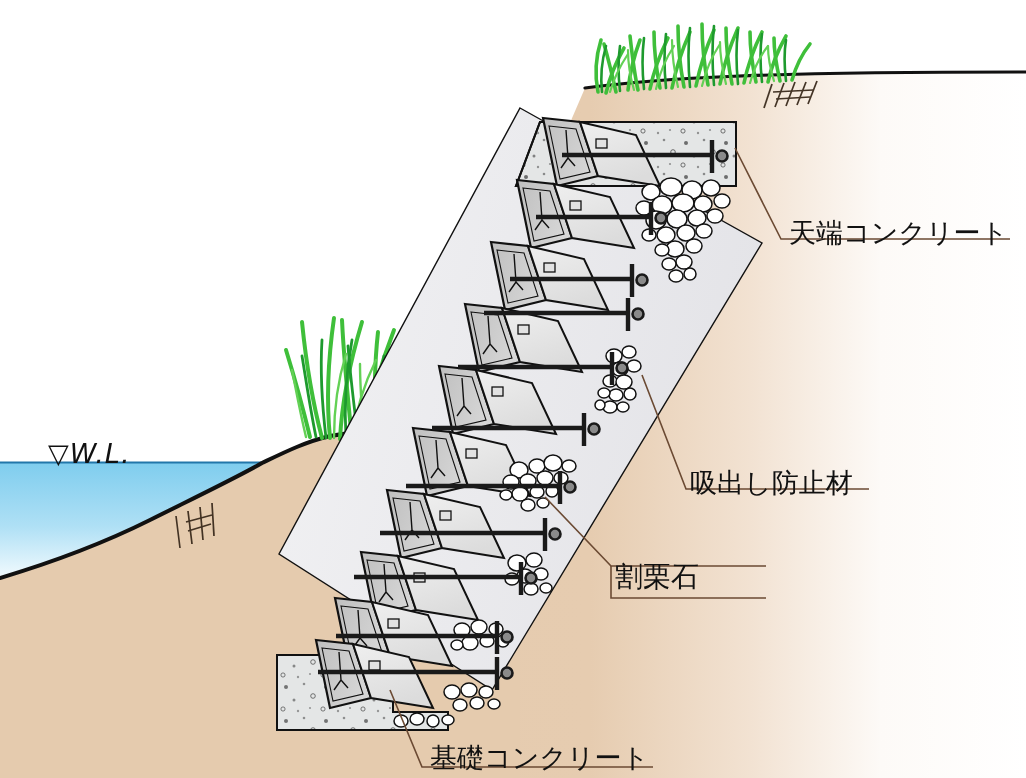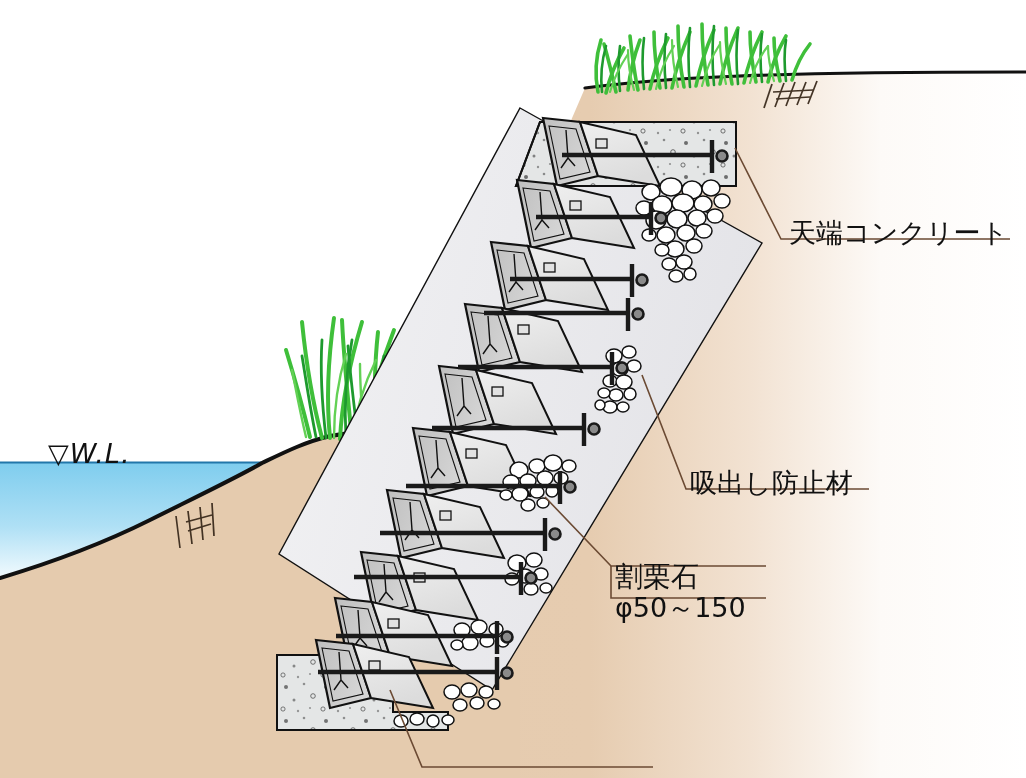--- a/index.html
+++ b/index.html
@@ -430,15 +430,15 @@
     <polyline points="545,497 611,566 766,566"></polyline>
     <polyline points="611,566 611,598 766,598"></polyline>
     <polyline points="390,690 422,767 653,767"></polyline>
   </g>
 </svg>
 
 <div class="lbl" style="left:48px;  top:438px; font-size:27px; letter-spacing:1px;font-style:italic;">▽W.L.</div>
 <div class="lbl" style="left:690px; top:465px; font-size:27px;">吸出し防止材</div>
 <div class="lbl" style="left:789px; top:215px; font-size:27px;">天端コンクリート</div>
 <div class="lbl" style="left:615px; top:558px; font-size:28px;">割栗石</div>
-<div class="lbl" style="left:615px; top:590px; font-size:27px;">φ50～150</div>
+<div class="lbl" style="left:430px; top:740px; font-size:27px;">基礎コンクリート</div>
 
 </div>
 
 </body></html>

